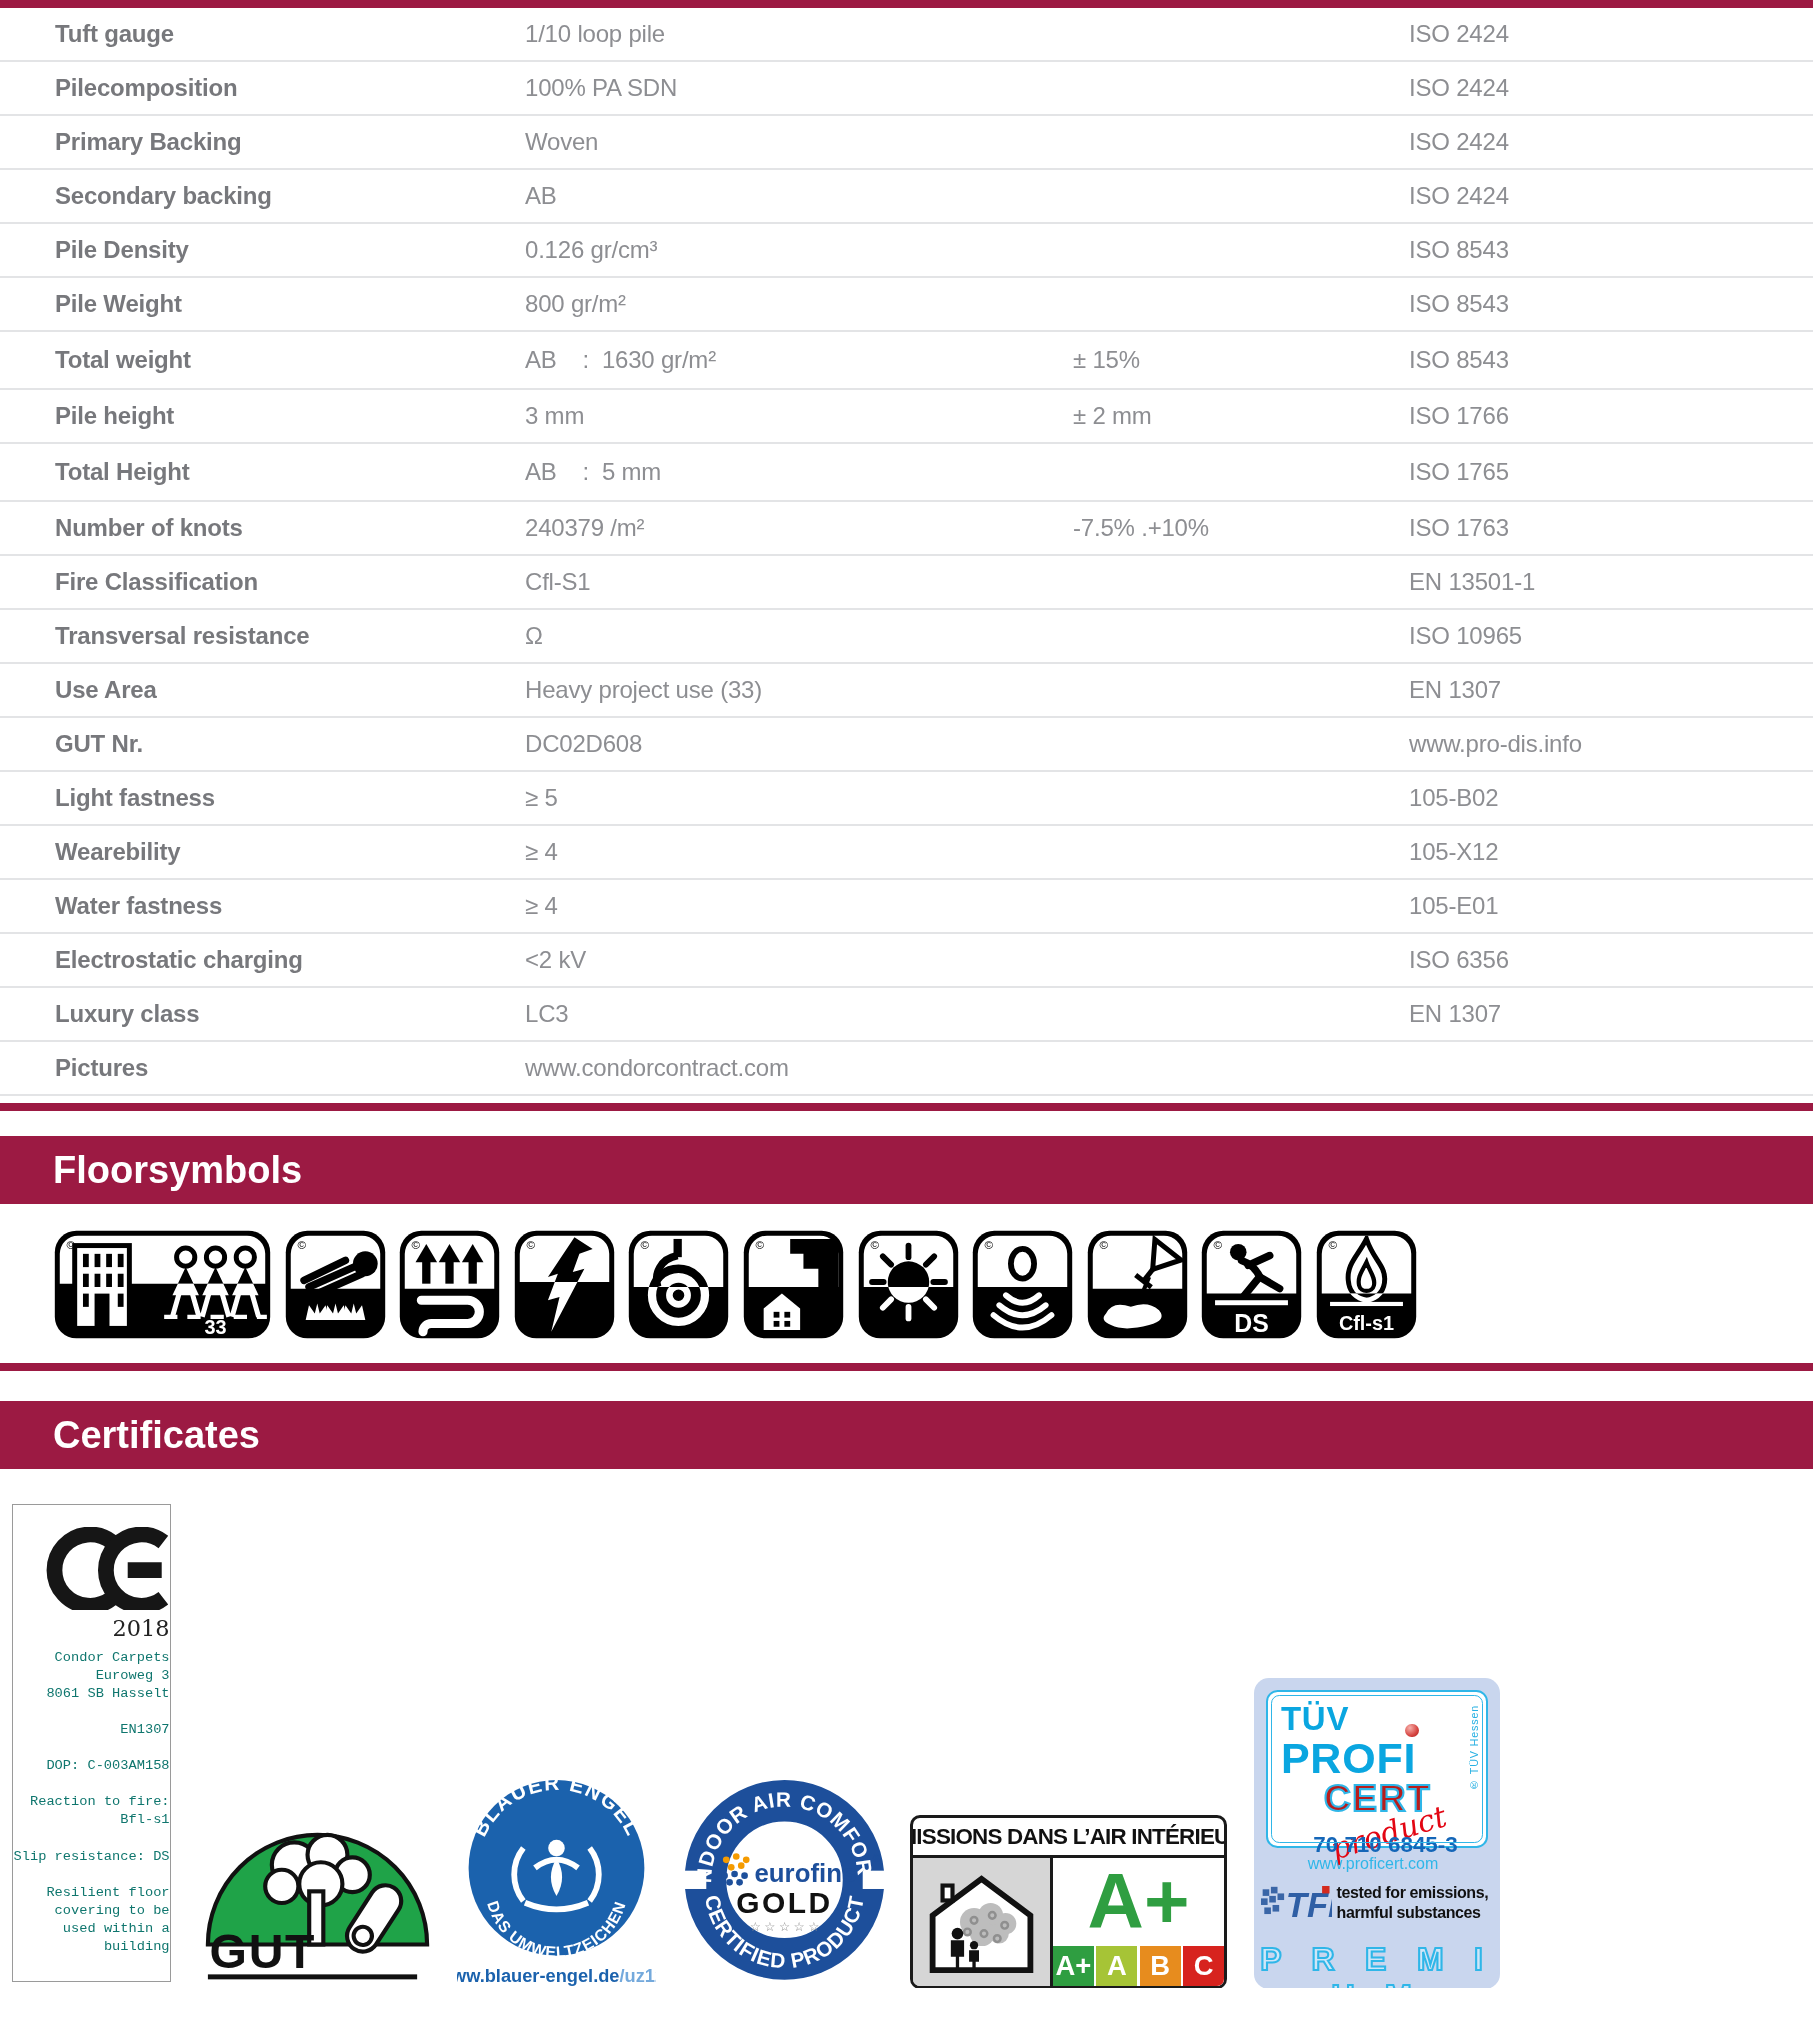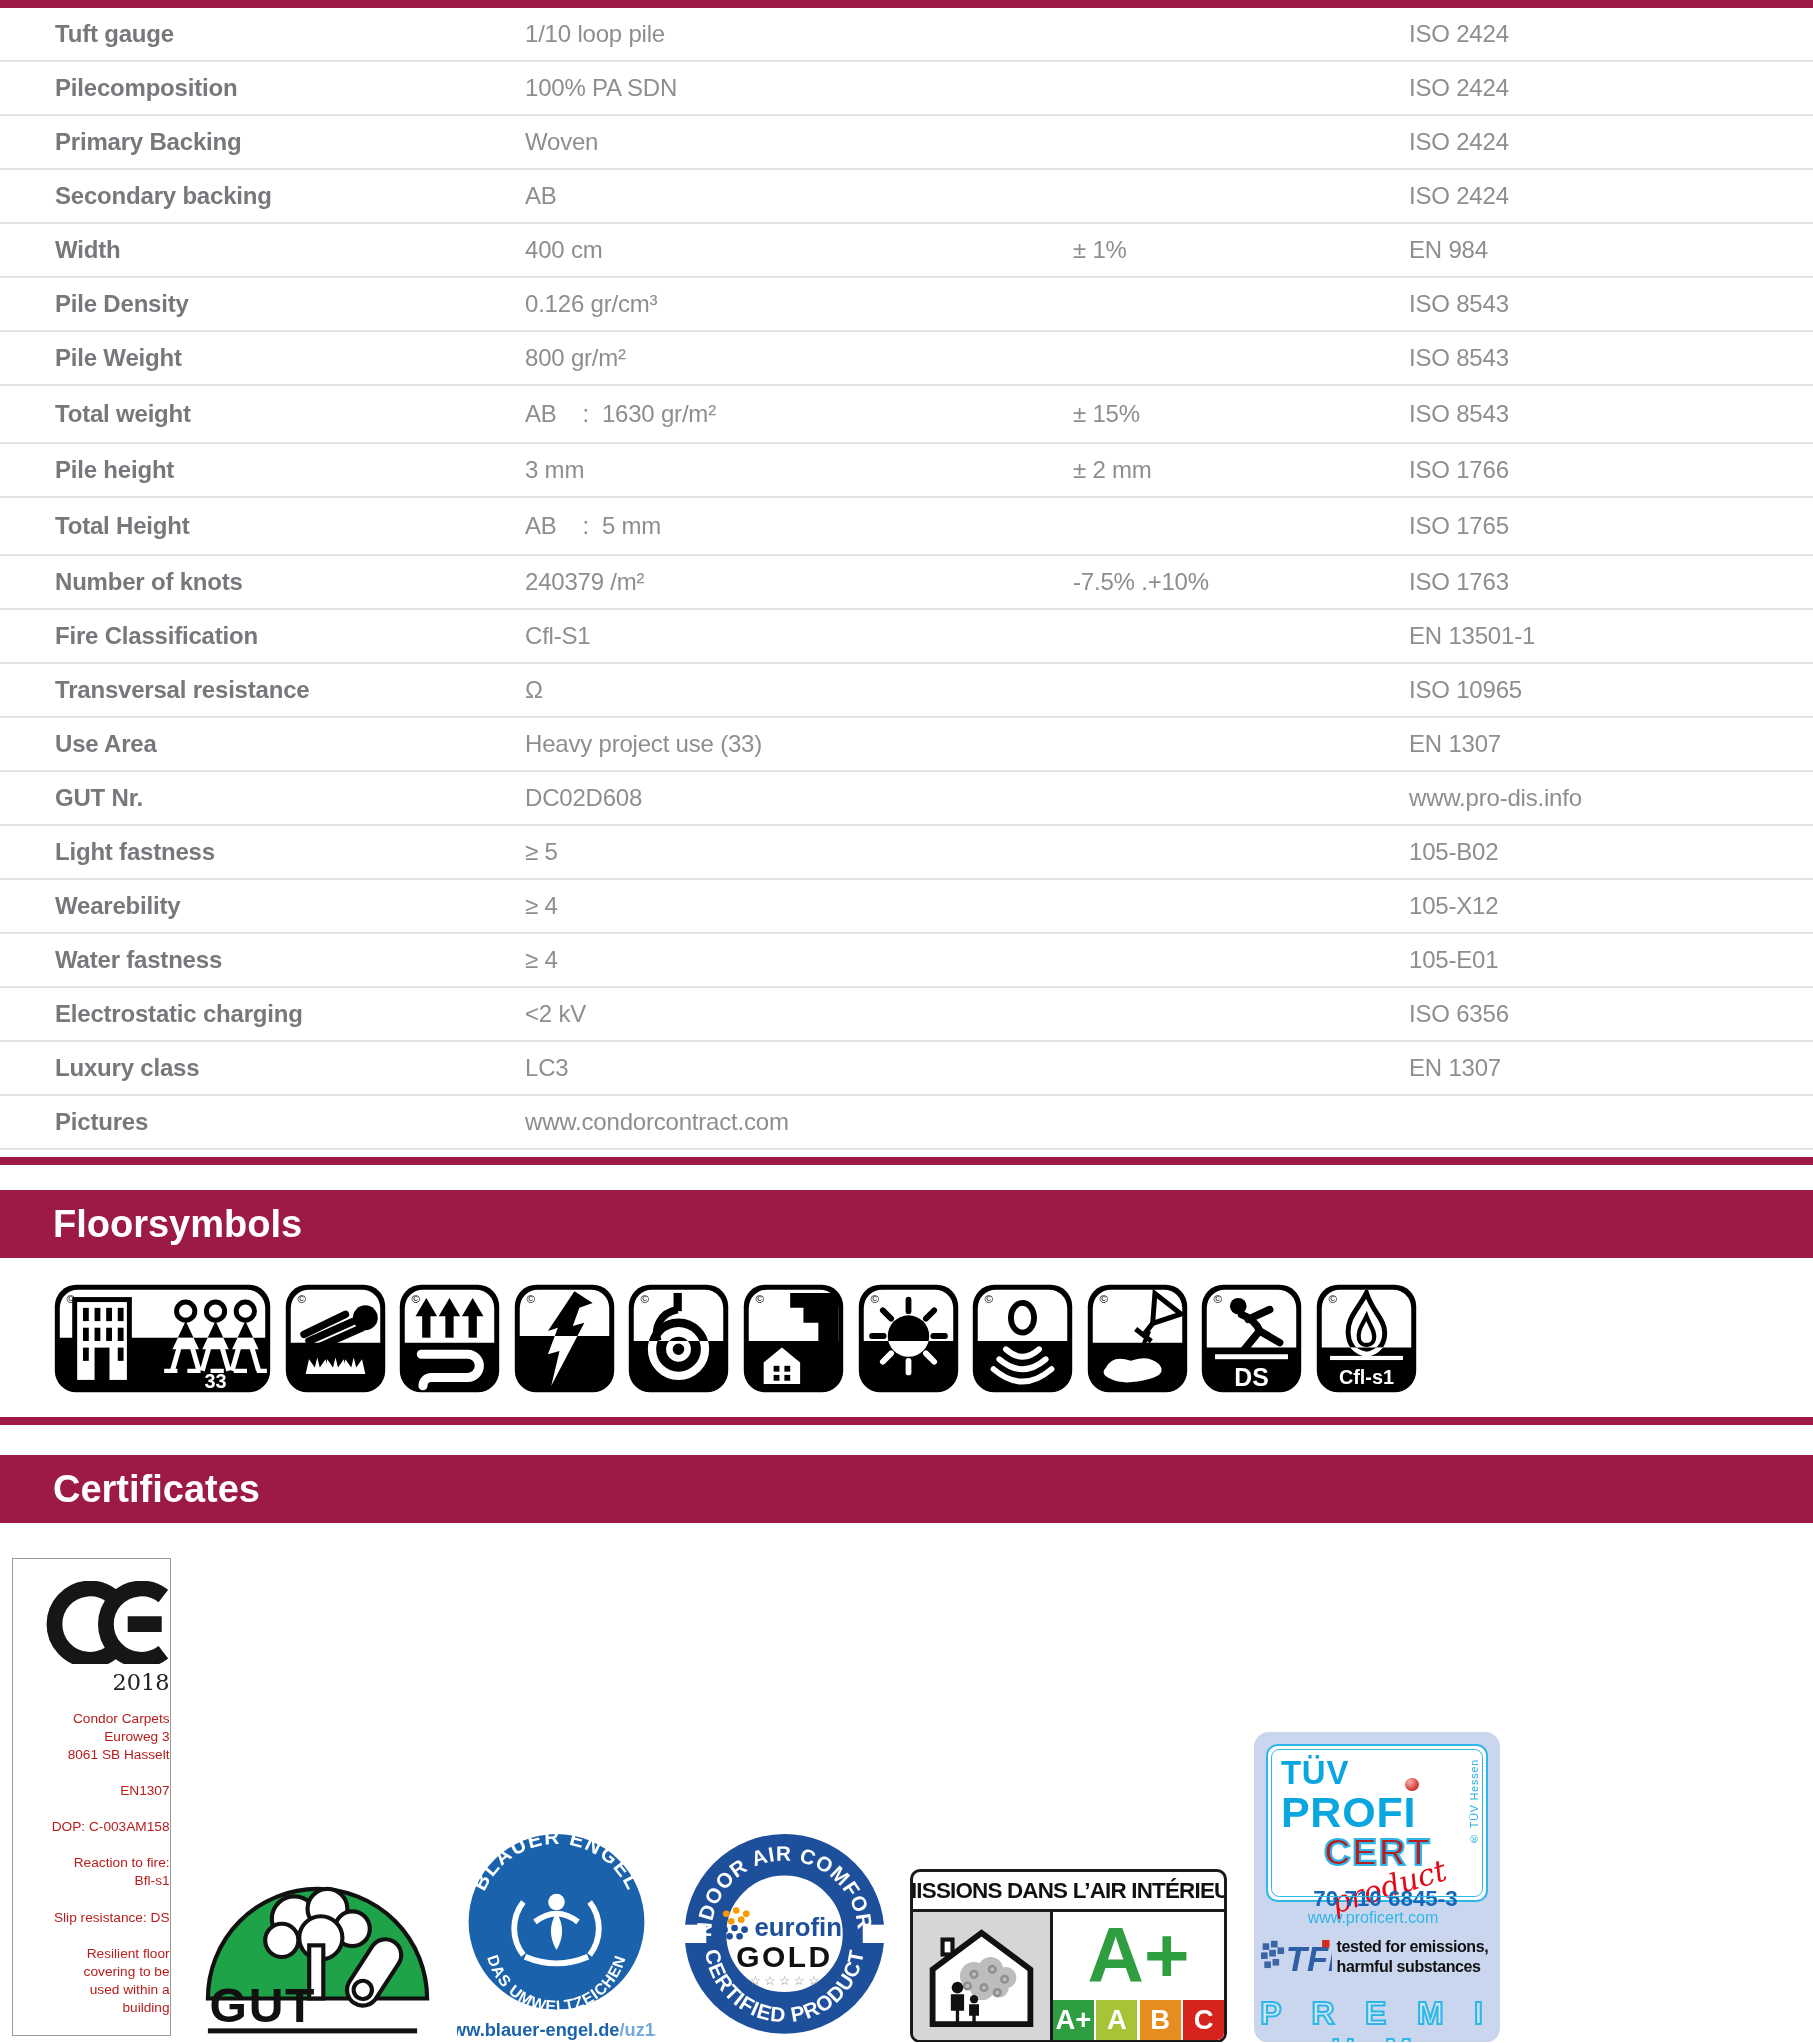--- a/index.html
+++ b/index.html
@@ -25,22 +25,22 @@
   .band h2{color:#fff;font-size:38px;font-weight:700;letter-spacing:0;}
   
   .icons-row{margin:25px 0 0 53px;display:flex;gap:11.6px;height:111px;}
   .badge svg{display:block;}
   
   .certs{position:relative;height:519px;overflow:hidden;}
   .abs{position:absolute;}
   .ce-box{left:11.6px;top:35px;width:159px;height:478px;border:1.7px solid #9a9a9a;
     background:#fff;text-align:right;padding-top:21.6px;}
   .ce-year{font-family:"DejaVu Serif","Liberation Serif",serif;font-size:22.4px;color:#222;margin-top:1.7px;}
-  .ce-details{font-family:Liberation Sans, sans-serif;font-size:13.7px;color:#b91c1c;
-    line-height:1.32;white-space:pre-line;margin-top:15px;}
+  .ce-details{font-family:Liberation Mono, monospace;font-size:13.7px;color:#0f766e;
+    line-height:1.32;white-space:pre-line;margin-top:8px;}
   .gut{left:196px;top:336px;}
   .blauer{left:457px;top:301px;}
   .iac{left:673px;top:301px;}
   
   .emis{left:910px;top:346px;width:317px;height:174px;border:3.3px solid #1a1a1a;
     border-radius:10px;overflow:hidden;background:#fff;display:flex;flex-direction:column;}
   .emis-head{height:40px;border-bottom:3.3px solid #1a1a1a;display:flex;align-items:center;
     justify-content:center;font-weight:700;font-size:22.4px;color:#111;letter-spacing:-0.8px;white-space:nowrap;}
   .emis-body{flex:1;display:flex;}
   .emis-left{width:140px;background:#d6d6d6;border-right:3.3px solid #1a1a1a;
@@ -101,26 +101,20 @@
       <span class="spec-tol"></span>
       <span class="spec-std">ISO 2424</span>
     </div>
   <div class="spec-row">
       <span class="spec-label">Secondary backing</span>
       <span class="spec-value">AB</span>
       <span class="spec-tol"></span>
       <span class="spec-std">ISO 2424</span>
     </div>
   <div class="spec-row">
-      <span class="spec-label">Width</span>
-      <span class="spec-value">400 cm</span>
-      <span class="spec-tol">± 1%</span>
-      <span class="spec-std">EN 984</span>
-    </div>
-  <div class="spec-row">
       <span class="spec-label">Pile Density</span>
       <span class="spec-value">0.126 gr/cm³</span>
       <span class="spec-tol"></span>
       <span class="spec-std">ISO 8543</span>
     </div>
   <div class="spec-row">
       <span class="spec-label">Pile Weight</span>
       <span class="spec-value">800 gr/m²</span>
       <span class="spec-tol"></span>
       <span class="spec-std">ISO 8543</span>

